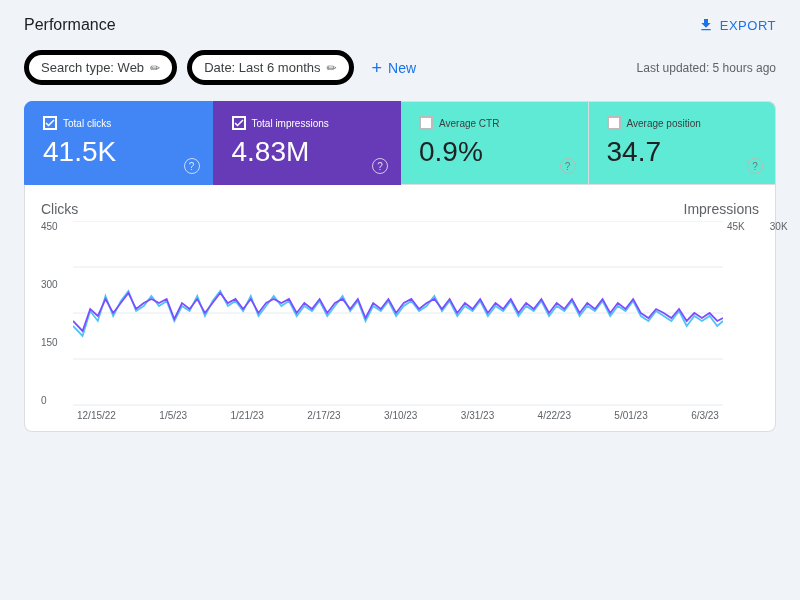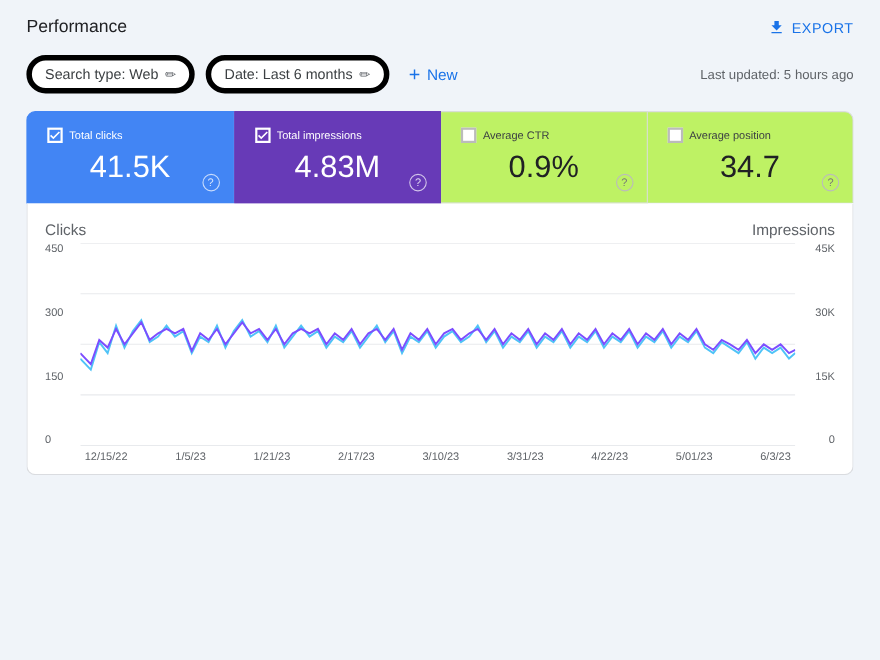--- a/index.html
+++ b/index.html
@@ -80,21 +80,21 @@
       font-size: 12px;
       color: #5f6368;
     }
     .metrics-row {
       display: flex;
       gap: 0;
       margin-bottom: 0;
     }
     .metric-card {
       flex: 1;
-      background: #bef264;
+      background: #5eead4;
       border: 1px solid #dadce0;
       padding: 14px 18px 12px;
       position: relative;
       min-width: 0;
     }
     .metric-card:first-child {
       background: #4285f4;
       border-color: #4285f4;
       border-radius: 8px 0 0 0;
     }
@@ -141,21 +141,20 @@
     .metric-label {
       font-size: 10px;
       font-weight: 500;
     }
     .metric-label.light { color: #fff; }
     .metric-label.dark { color: #3c4043; }
     .metric-value {
       font-size: 28px;
       font-weight: 400;
       margin-bottom: 4px;
-      text-align: center;
     }
     .metric-value.light { color: #fff; }
     .metric-value.dark { color: #202124; }
     .metric-help {
       position: absolute;
       bottom: 10px;
       right: 12px;
       width: 16px;
       height: 16px;
       border-radius: 50%;
@@ -308,21 +307,21 @@
               98,78 106,98 114,82 122,88 130,78 138,92 146,82 154,72 162,82 170,78 178,88
               186,78 194,92 202,82 210,78 218,82 226,78 234,92 242,82 250,88 258,78 266,92
               274,82 282,78 290,88 298,78 306,97 314,82 322,88 330,78 338,92 346,82 354,78
               362,88 370,82 378,78 386,88 394,78 402,92 410,82 418,88 426,78 434,92 442,82
               450,88 458,78 466,92 474,82 482,88 490,78 498,92 506,82 514,88 522,78 530,92
               538,82 546,88 554,78 562,92 570,82 578,88 586,78 594,92 602,97 610,88 618,92
               626,97 634,88 642,100 650,92 658,97 666,92 674,100 680,97"></polyline>
         </svg>
       </div>
 
-      <div style="display:flex; flex-direction:column; justify-content:space-between; width:36px; padding-left:4px; height:185px; flex-shrink:0; text-align:right;">
+      <div style="display:flex; flex-direction:row; justify-content:space-between; width:36px; padding-left:4px; height:185px; flex-shrink:0; text-align:right;gap:25px;">
         <span class="y-val">45K</span>
         <span class="y-val">30K</span>
         <span class="y-val">15K</span>
         <span class="y-val">0</span>
       </div>
     </div>
 
     <div style="display:flex; justify-content:space-between; padding-left:36px; padding-right:40px; margin-top:4px;">
       <span class="x-label">12/15/22</span>
       <span class="x-label">1/5/23</span>

